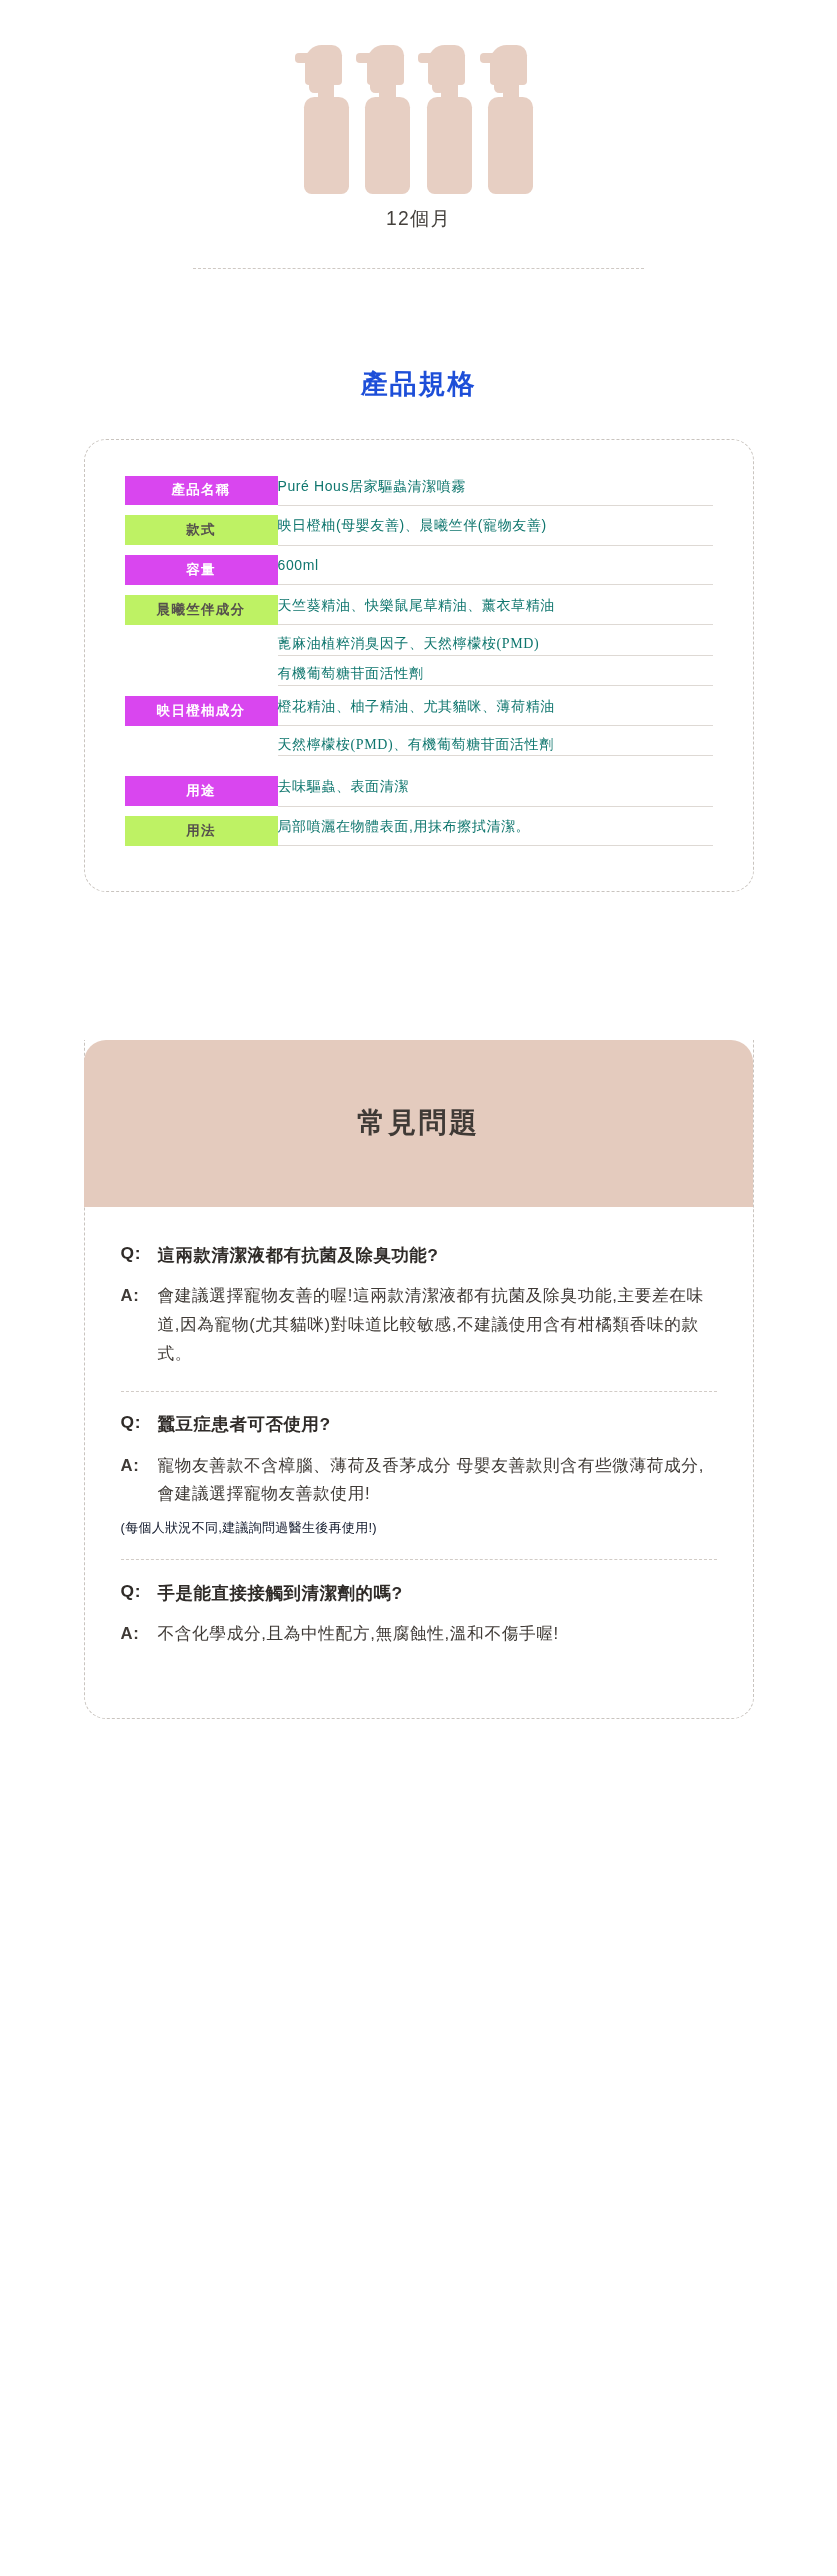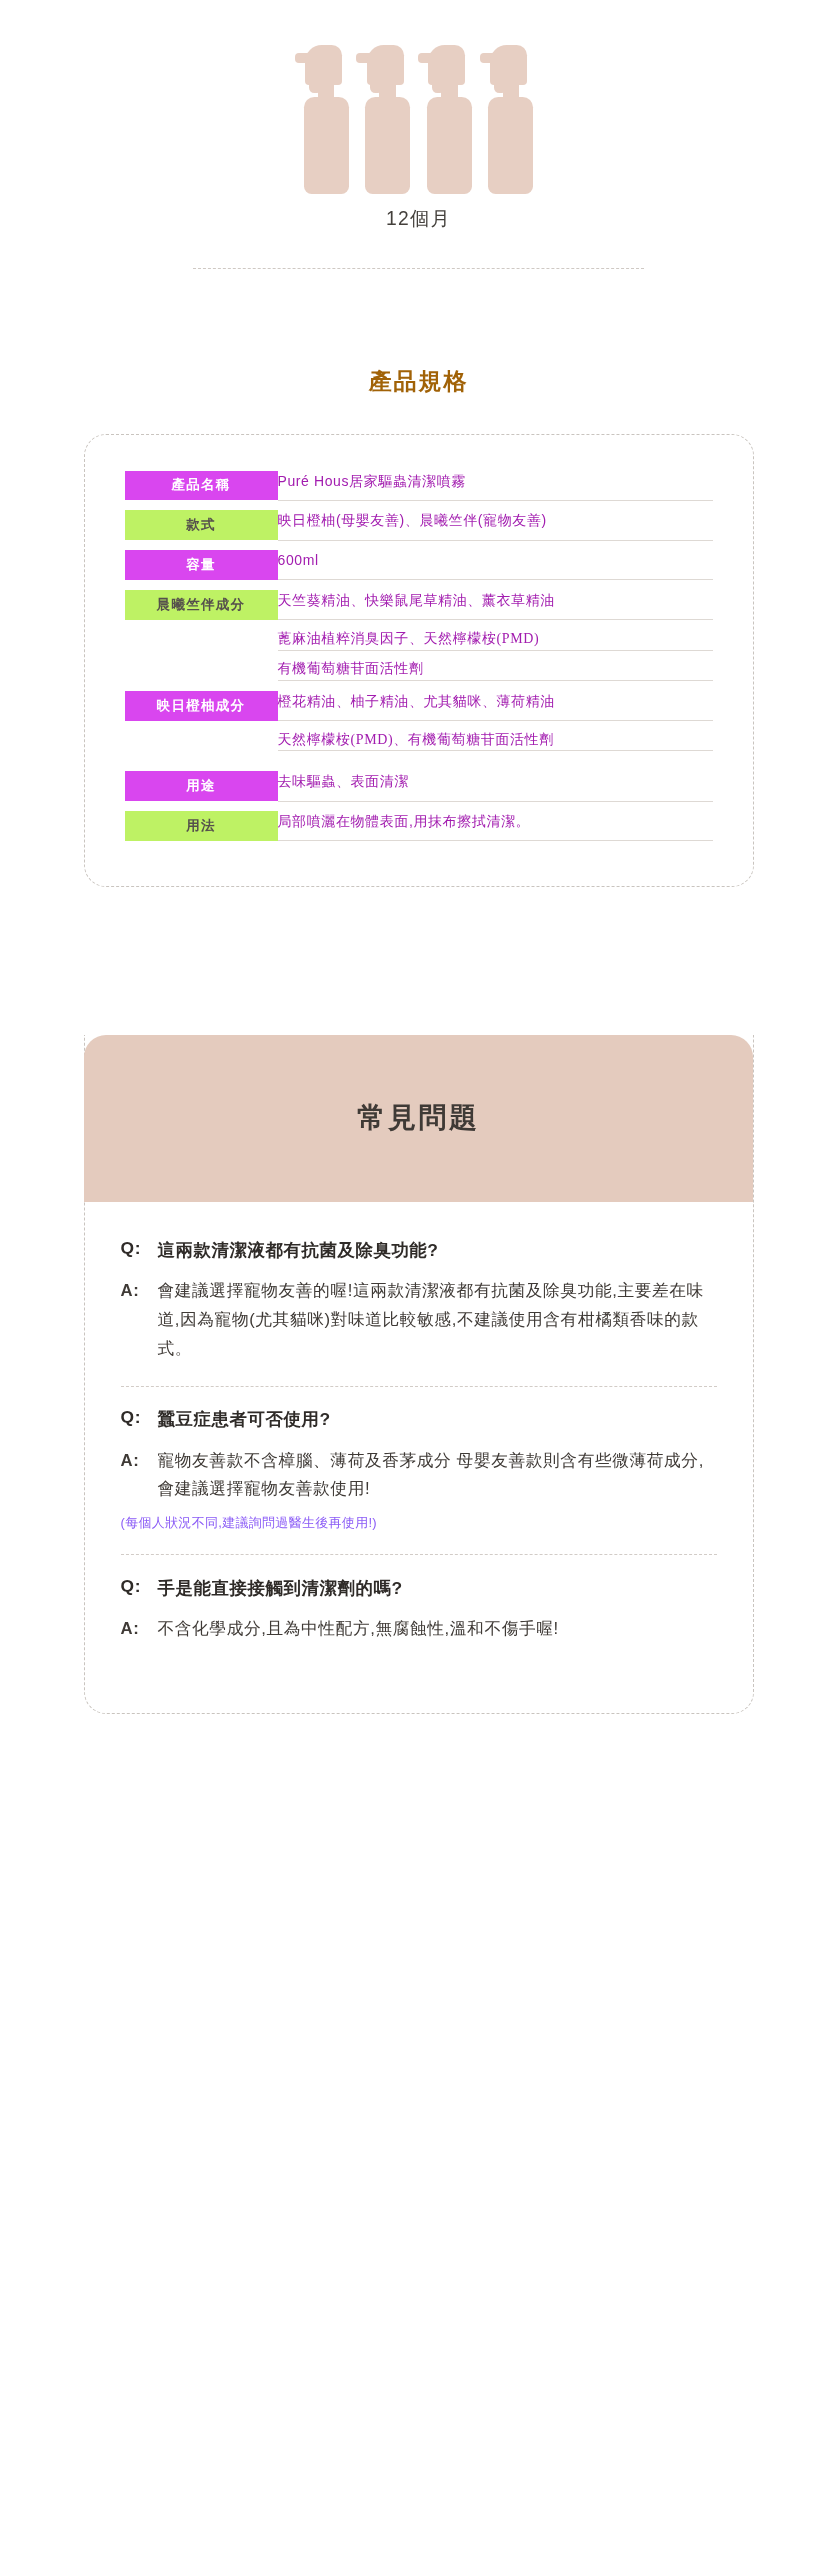--- a/index.html
+++ b/index.html
@@ -95,24 +95,24 @@
   .divider-dash {
     width: 451px;
     margin: 0 auto 97px auto;
     border-top: 0.6px dashed #cfc9c4;
     height: 0;
   }
 
   
   .section-title {
     text-align: center;
-    font-size: 23px;
+    font-size: 27px;
     font-weight: bold;
     letter-spacing: 1.9px;
-    color: #a16207;
+    color: #1d4ed8;
     margin-bottom: 37px;
     margin-top: 20px;
   }
 
   .spec-card {
     width: 670px;
     margin: 0 auto;
     border: 0.6px dashed #c9c4bf;
     border-radius: 22px;
     padding: 36px 40px 45px 40px;
@@ -142,21 +142,21 @@
     white-space: nowrap;
   }
   .tag.gray { background: #d946ef; }
   .tag.pink { background: #bef264; color: #55504c; }
 
   td.value-cell {
     font-size: 14px;
     line-height: 1.55;
     letter-spacing: 0.6px;
     padding: 9px 0 9px 3.9px;
-    color: #a21caf;
+    color: #0f766e;
     border-bottom: 0.6px solid #ded9d4;
   }
   td.value-cell.sub { padding-top: 7.7px; font-family: Liberation Serif, serif; }
 
   .spacer-row td { height: 10.3px; }
 
   
   .faq-card {
     width: 670px;
     margin: 148px auto 0 auto;
@@ -212,21 +212,21 @@
     color: #3f3a36;
   }
   .a-mark {
     width: 37px;
     flex: 0 0 37px;
     font-weight: bold;
   }
   .a-text { flex: 1; }
   .note {
     font-size: 13px;
-    color: #8b5cf6;
+    color: #0f172a;
     letter-spacing: 0.3px;
     margin-top: 10.3px;
   }
 </style>
 </head>
 <body>
 
 <div class="page">
 
   <div class="bottles-wrap">

